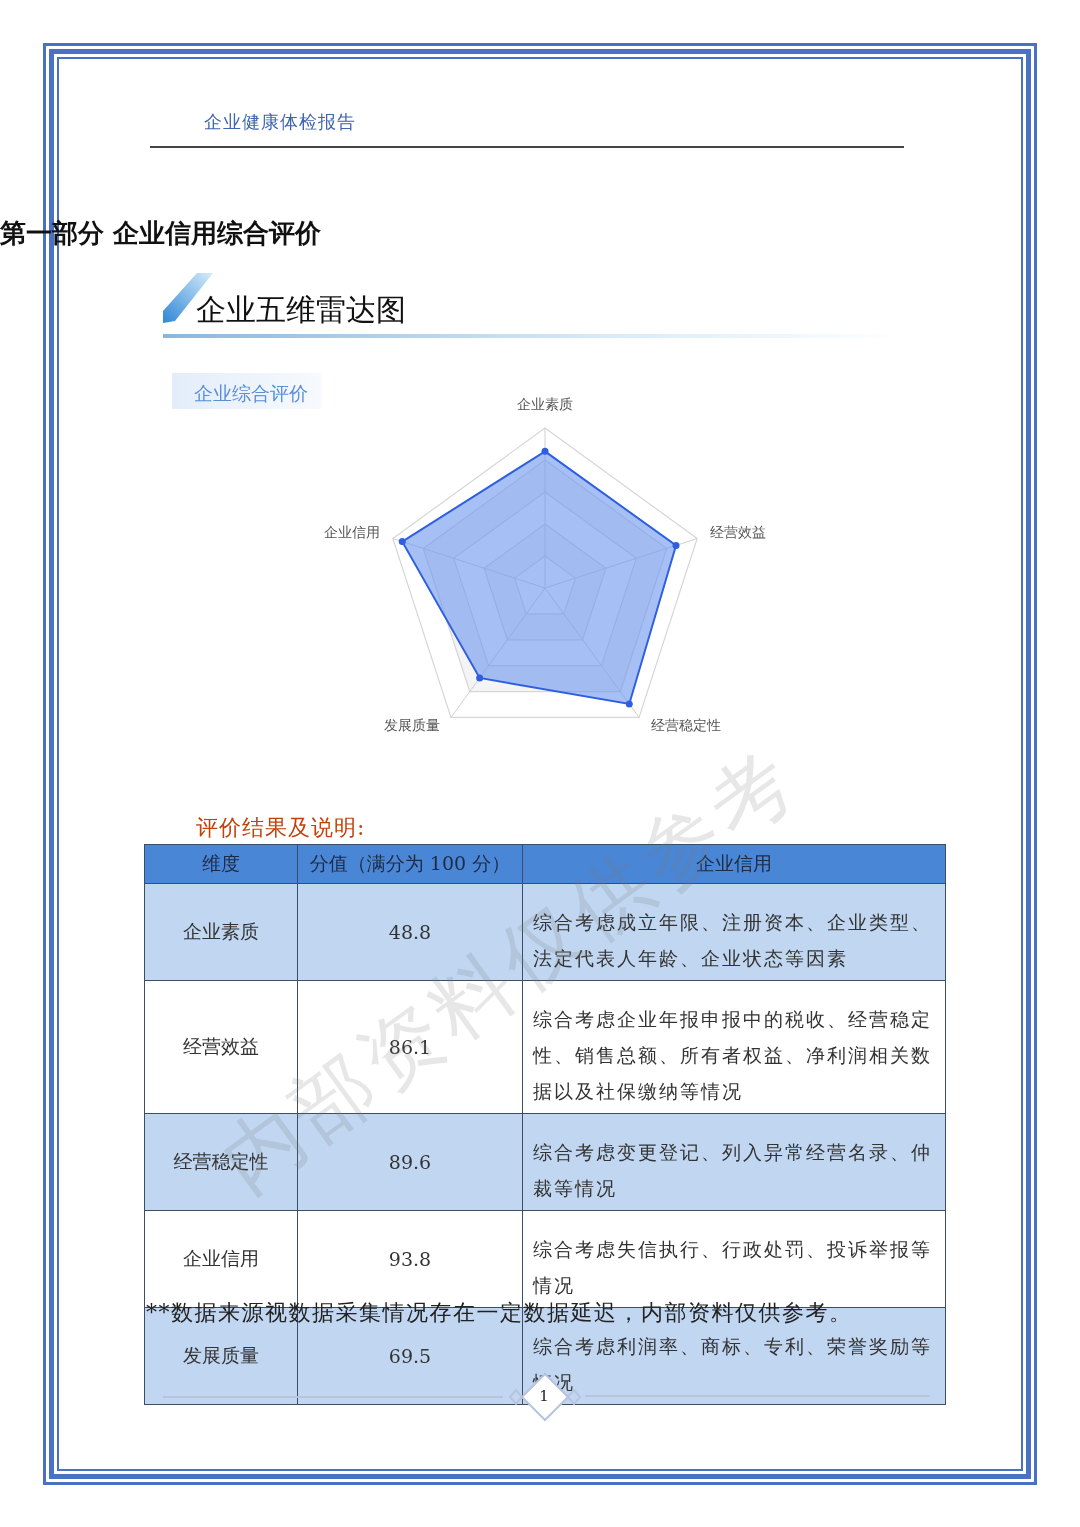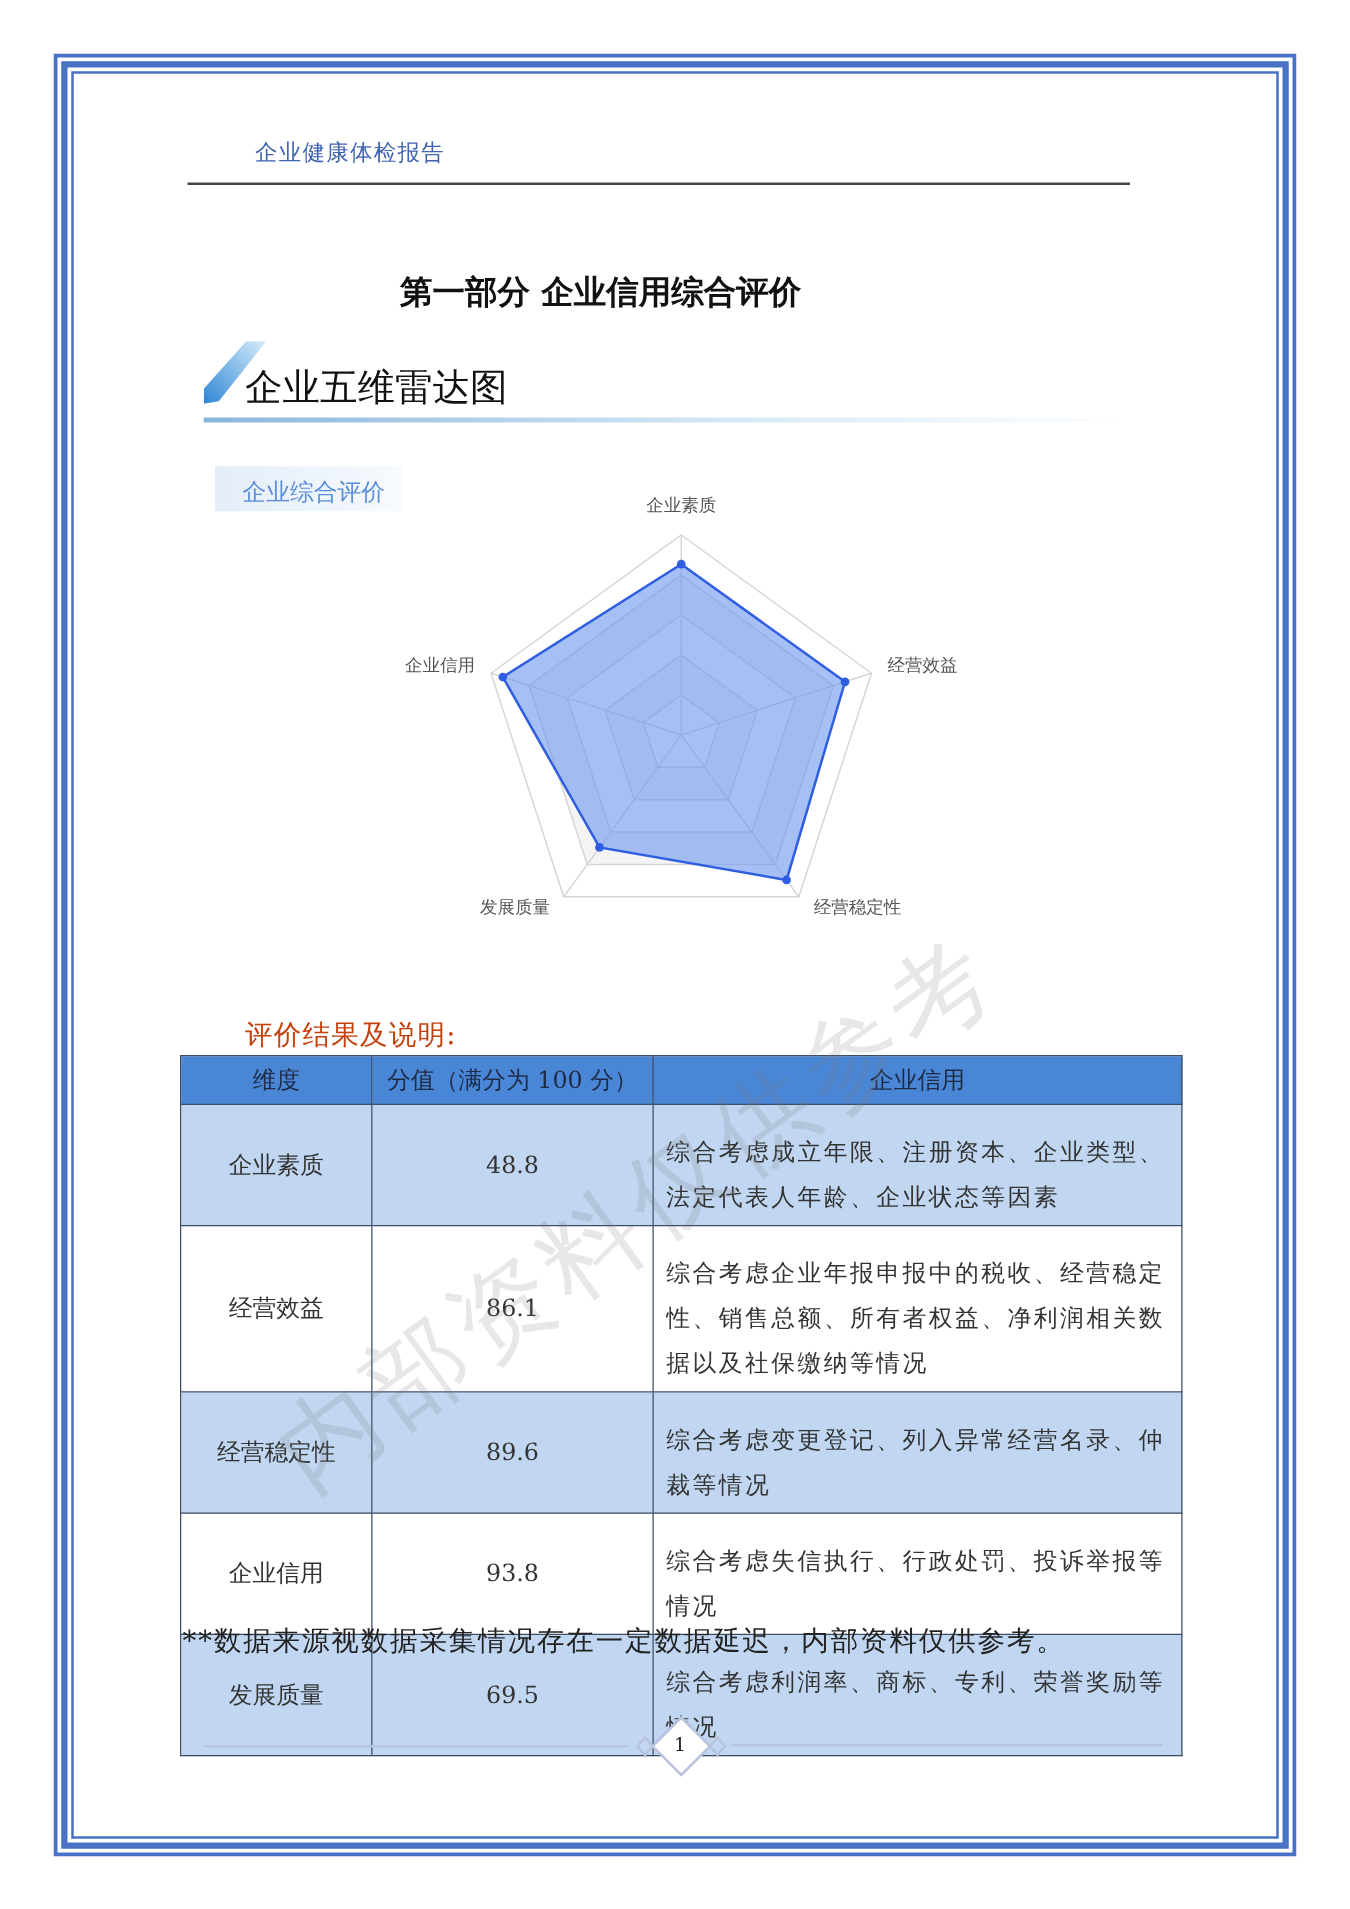--- a/index.html
+++ b/index.html
@@ -3,21 +3,21 @@
 <meta charset="utf-8">
 <style>
   html,body{margin:0;padding:0;}
   body{width:1080px;height:1527px;background:#fff;position:relative;overflow:hidden;font-family:"DejaVu Serif","Liberation Serif",serif;}
   .frame{position:absolute;box-sizing:border-box;}
   .f1{left:43px;top:43px;width:994px;height:1442px;border:3px solid #4a72c4;}
   .f2{left:49px;top:49px;width:982px;height:1430px;border:5px solid #4a72c4;}
   .f3{left:57px;top:57px;width:966px;height:1414px;border:2px solid #4a72c4;}
   .header-title{position:absolute;left:204px;top:110px;font-size:18px;color:#3f64b0;letter-spacing:1px;font-family:Liberation Serif, serif;}
   .header-line{position:absolute;left:150px;top:146px;width:754px;height:2px;background:#444;}
-  .part-title{position:absolute;left:0;width:961px;top:216px;text-align:center;font-size:26px;font-weight:bold;color:#111;font-family:"DejaVu Sans",sans-serif;}
+  .part-title{position:absolute;left:0;width:961px;top:216px;font-size:26px;font-weight:bold;color:#111;font-family:"DejaVu Sans",sans-serif;}
   .sec-deco{position:absolute;left:163px;top:273px;width:50px;height:50px;}
   .sec-title{position:absolute;left:196px;top:290px;font-size:30px;color:#111;font-family:"DejaVu Sans",sans-serif;}
   .sec-line{position:absolute;left:163px;top:334px;width:740px;height:4px;background:linear-gradient(to right,#8ab6dc,#d8ebf7 60%,rgba(255,255,255,0));}
   .chart-tag{position:absolute;left:172px;top:373px;width:150px;height:36px;background:linear-gradient(to right,#e3edf9,#f7fafe);}
   .chart-tag span{position:absolute;left:22px;top:8px;font-size:19px;color:#5a8ed8;font-family:"DejaVu Sans",sans-serif;}
   .radar{position:absolute;left:0;top:0;width:1080px;height:800px;pointer-events:none;}
   .radar .lbl{font-size:14px;fill:#555;font-family:"DejaVu Sans",sans-serif;}
   .eval-title{position:absolute;left:196px;top:813px;font-size:22px;color:#c2410c;letter-spacing:1px;}
   table.t{position:absolute;left:144px;top:844px;width:802px;border-collapse:collapse;font-size:19px;color:#333;}
   table.t th,table.t td{border:1px solid #3d4e64;}

